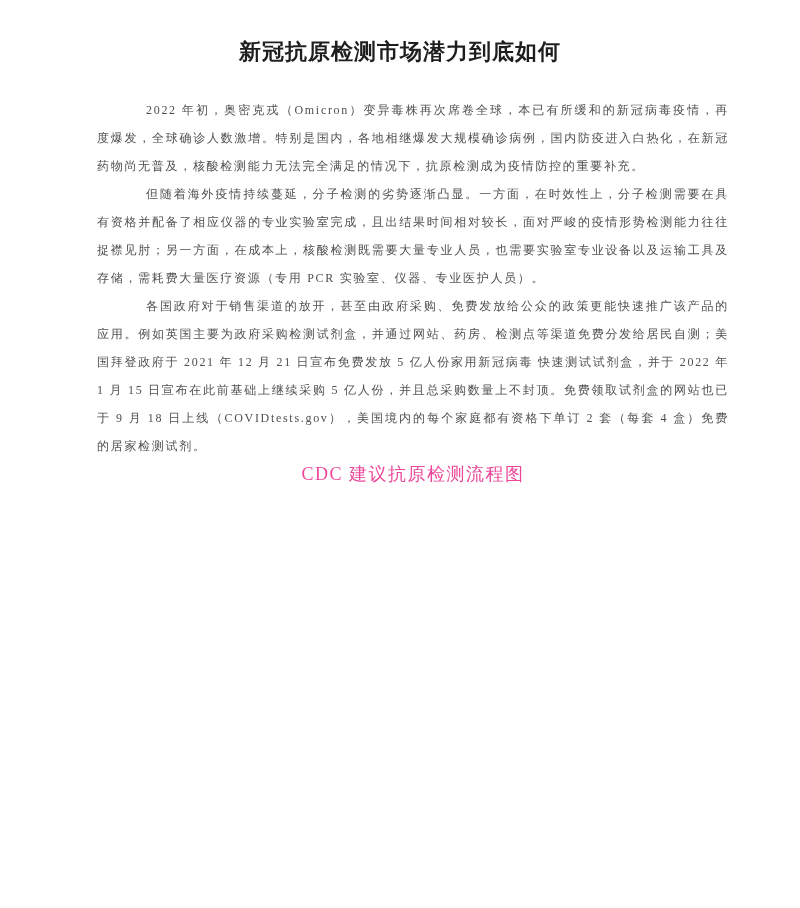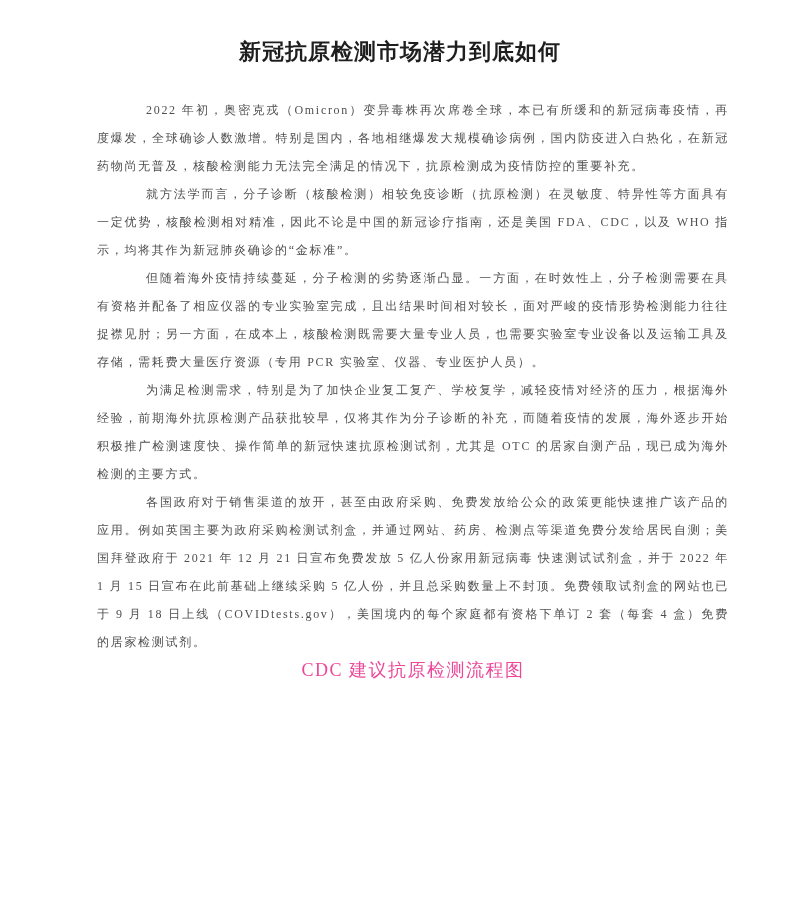--- a/index.html
+++ b/index.html
@@ -51,20 +51,18 @@
   }
 </style>
 </head>
 <body>
 
 <div class="page">
   <h1 class="doc-title">新冠抗原检测市场潜力到底如何</h1>
 
   <div class="content">
     <p class="para">2022 年初，奥密克戎（Omicron）变异毒株再次席卷全球，本已有所缓和的新冠病毒疫情，再度爆发，全球确诊人数激增。特别是国内，各地相继爆发大规模确诊病例，国内防疫进入白热化，在新冠药物尚无普及，核酸检测能力无法完全满足的情况下，抗原检测成为疫情防控的重要补充。</p>
-    <p class="para">就方法学而言，分子诊断（核酸检测）相较免疫诊断（抗原检测）在灵敏度、特异性等方面具有一定优势，核酸检测相对精准，因此不论是中国的新冠诊疗指南，还是美国 FDA、CDC，以及 WHO 指示，均将其作为新冠肺炎确诊的“金标准”。</p>
     <p class="para">但随着海外疫情持续蔓延，分子检测的劣势逐渐凸显。一方面，在时效性上，分子检测需要在具有资格并配备了相应仪器的专业实验室完成，且出结果时间相对较长，面对严峻的疫情形势检测能力往往捉襟见肘；另一方面，在成本上，核酸检测既需要大量专业人员，也需要实验室专业设备以及运输工具及存储，需耗费大量医疗资源（专用 PCR 实验室、仪器、专业医护人员）。</p>
-    <p class="para">为满足检测需求，特别是为了加快企业复工复产、学校复学，减轻疫情对经济的压力，根据海外经验，前期海外抗原检测产品获批较早，仅将其作为分子诊断的补充，而随着疫情的发展，海外逐步开始积极推广检测速度快、操作简单的新冠快速抗原检测试剂，尤其是 OTC 的居家自测产品，现已成为海外检测的主要方式。</p>
     <p class="para">各国政府对于销售渠道的放开，甚至由政府采购、免费发放给公众的政策更能快速推广该产品的应用。例如英国主要为政府采购检测试剂盒，并通过网站、药房、检测点等渠道免费分发给居民自测；美国拜登政府于 2021 年 12 月 21 日宣布免费发放 5 亿人份家用新冠病毒 快速测试试剂盒，并于 2022 年 1 月 15 日宣布在此前基础上继续采购 5 亿人份，并且总采购数量上不封顶。免费领取试剂盒的网站也已于 9 月 18 日上线（COVIDtests.gov），美国境内的每个家庭都有资格下单订 2 套（每套 4 盒）免费的居家检测试剂。</p>
 
     <div class="figure-caption">CDC 建议抗原检测流程图</div>
   </div>
 </div>
 
 </body></html>

